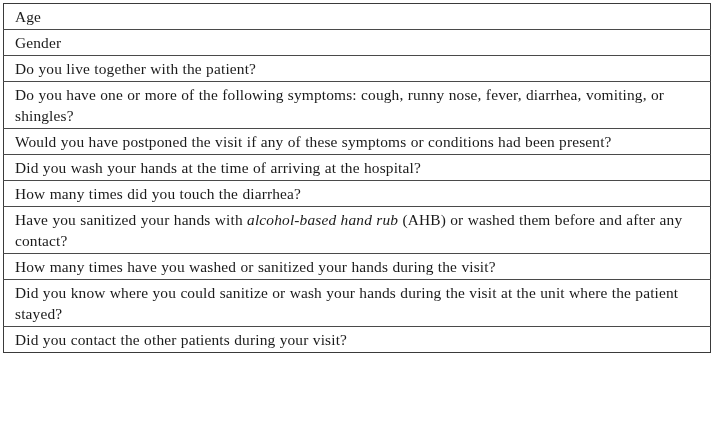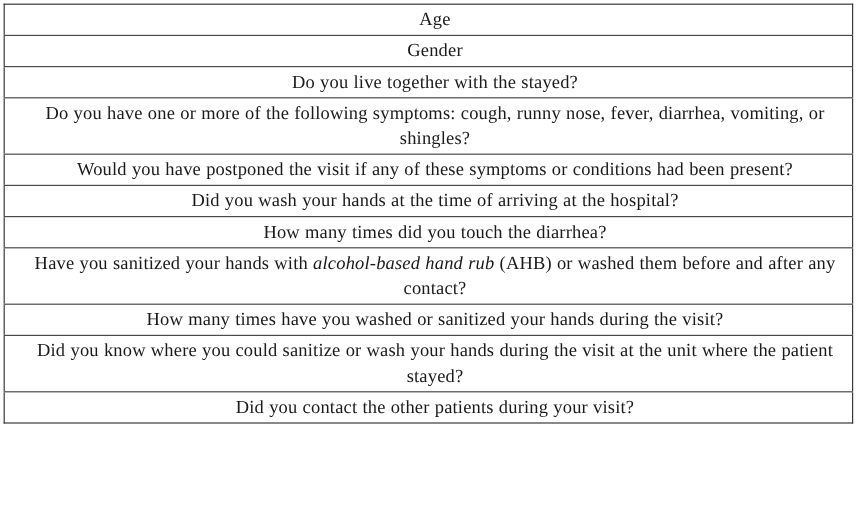--- a/index.html
+++ b/index.html
@@ -25,21 +25,21 @@
   #questionnaire-table tbody tr {
     border-bottom: 1px solid #4a4a4a;
   }
   #questionnaire-table tbody tr:last-child {
     border-bottom: none;
   }
   #questionnaire-table td.q-cell {
     padding: 2px 0 2px 11px;
     font-size: 15.4px;
     line-height: 21px;
-    text-align: center;
+    text-align: left;
     vertical-align: top;
     letter-spacing: 0.01em;
     word-spacing: 0.02em;
   }
   td.q-cell.tall {
     padding-bottom: 9px;
   }
   em.em-term {
   }
 </style>
@@ -48,21 +48,21 @@
 
 <table id="questionnaire-table">
   <tbody>
       <tr>
         <td class="q-cell"><span>Age</span></td>
       </tr>
       <tr>
         <td class="q-cell"><span>Gender</span></td>
       </tr>
       <tr>
-        <td class="q-cell"><span>Do you live together with the stayed?</span></td>
+        <td class="q-cell"><span>Do you live together with the patient?</span></td>
       </tr>
       <tr>
         <td class="q-cell"><span>Do you have one or more of the following symptoms: cough, runny nose, fever, diarrhea, vomiting, or shingles?</span></td>
       </tr>
       <tr>
         <td class="q-cell tall"><span>Would you have postponed the visit if any of these symptoms or conditions had been present?</span></td>
       </tr>
       <tr>
         <td class="q-cell tall"><span>Did you wash your hands at the time of arriving at the hospital?</span></td>
       </tr>

